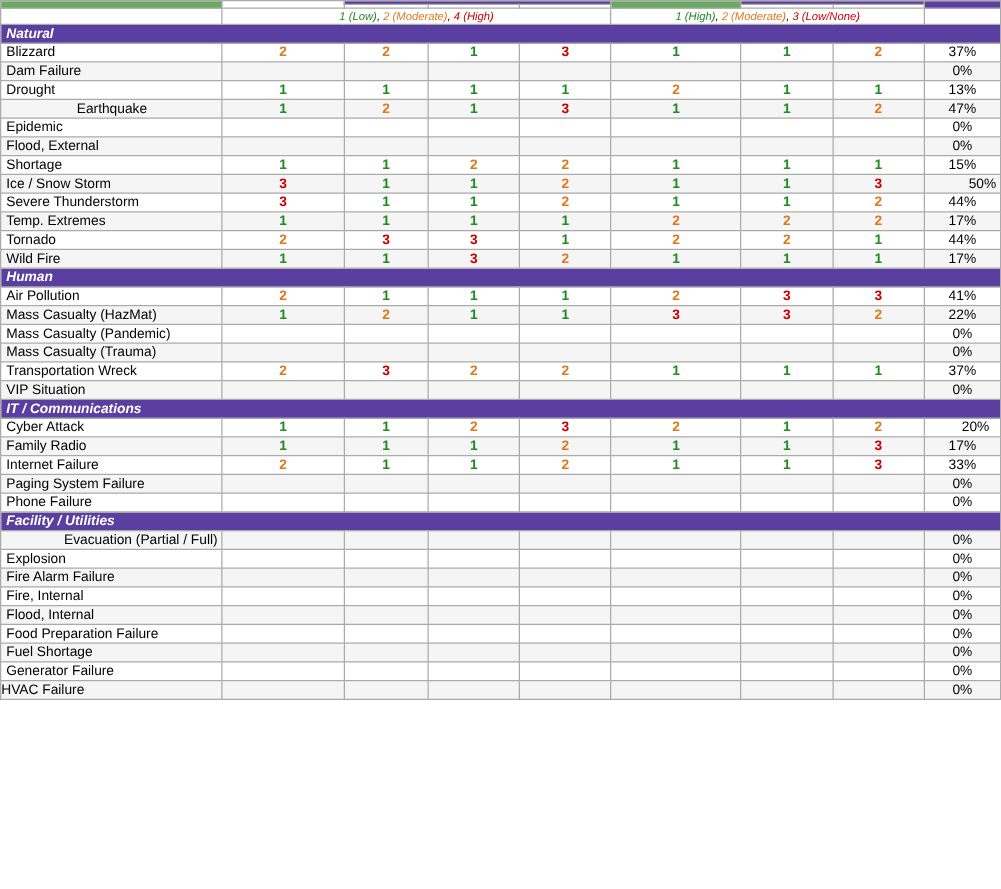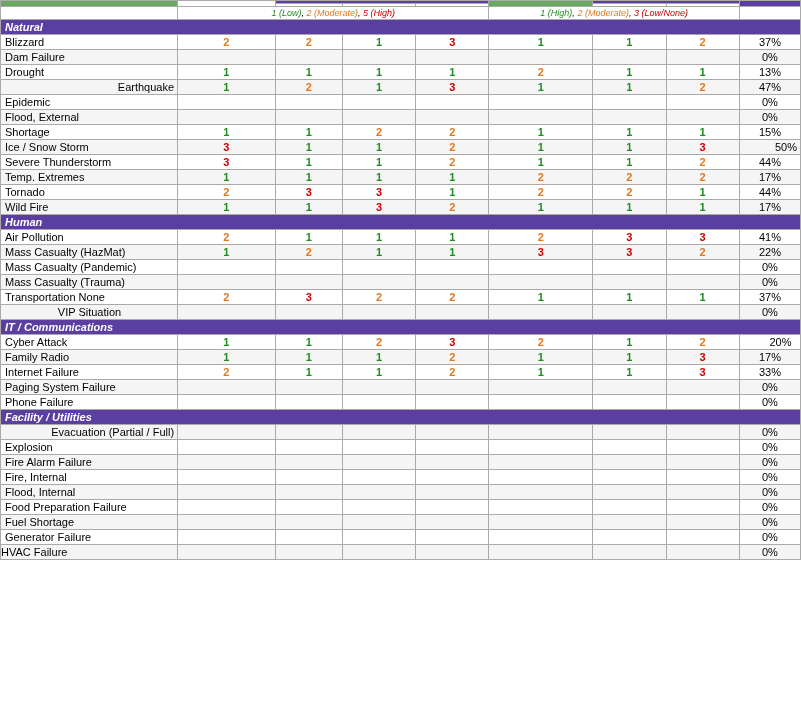--- a/index.html
+++ b/index.html
@@ -56,21 +56,21 @@
         <th style="background:#fff; border:1px solid #aaa;"></th>
         <th style="background:#fff; border:1px solid #aaa;"></th>
         <th style="background:#fff; border:1px solid #aaa;"></th>
         <th style="background:#fff; border:1px solid #aaa;"></th>
         <th style="background:#fff; border:1px solid #aaa;"></th>
       </tr>
 
       <tr class="scale-row">
         <td style="background:#fff; border:1px solid #aaa;"></td>
         <td colspan="4" class="scale-cell" style="background:#fff; border:1px solid #aaa; font-size:9px; font-style:italic; color:#000;">
-          <span style="color:#228B22;">1 (Low)</span>, <span style="color:#e07820;">2 (Moderate)</span>, <span style="color:#cc0000;">5 (High)</span>
+          <span style="color:#228B22;">1 (Low)</span>, <span style="color:#e07820;">2 (Moderate)</span>, <span style="color:#cc0000;">4 (High)</span>
         </td>
         <td colspan="3" class="scale-cell" style="background:#fff; border:1px solid #aaa; font-size:9px; font-style:italic; color:#000;">
           <span style="color:#228B22;">1 (High)</span>, <span style="color:#e07820;">2 (Moderate)</span>, <span style="color:#cc0000;">3 (Low/None)</span>
         </td>
         <td style="background:#fff; border:1px solid #aaa;"></td>
       </tr>
     </thead>
     <tbody id="table-body">
     <tr>
           <td colspan="9" class="category-row" style="background:#5b3fa0;color:#fff;font-weight:bold;font-style:italic;text-align:left;padding-left:4px;border:1px solid #aaa;">Natural</td>
@@ -102,21 +102,21 @@
       <td style="background:#fff;border:1px solid #aaa;text-align:center;"><span class="val-green">1</span></td>
       <td style="background:#fff;border:1px solid #aaa;text-align:center;"><span class="val-green">1</span></td>
       <td style="background:#fff;border:1px solid #aaa;text-align:center;"><span class="val-green">1</span></td>
       <td style="background:#fff;border:1px solid #aaa;text-align:center;"><span class="val-green">1</span></td>
       <td style="background:#fff;border:1px solid #aaa;text-align:center;"><span class="val-orange">2</span></td>
       <td style="background:#fff;border:1px solid #aaa;text-align:center;"><span class="val-green">1</span></td>
       <td style="background:#fff;border:1px solid #aaa;text-align:center;"><span class="val-green">1</span></td>
       <td style="background:#fff;border:1px solid #aaa;text-align:center;"><span>13%</span></td>
     </tr>
         <tr>
-      <td class="hazard-name" style="background:#f5f5f5;border:1px solid #aaa;text-align:right;padding-left:4px;">Earthquake</td>
+      <td class="hazard-name" style="background:#f5f5f5;border:1px solid #aaa;text-align:center;padding-left:4px;">Earthquake</td>
       <td style="background:#f5f5f5;border:1px solid #aaa;text-align:center;"><span class="val-green">1</span></td>
       <td style="background:#f5f5f5;border:1px solid #aaa;text-align:center;"><span class="val-orange">2</span></td>
       <td style="background:#f5f5f5;border:1px solid #aaa;text-align:center;"><span class="val-green">1</span></td>
       <td style="background:#f5f5f5;border:1px solid #aaa;text-align:center;"><span class="val-red">3</span></td>
       <td style="background:#f5f5f5;border:1px solid #aaa;text-align:center;"><span class="val-green">1</span></td>
       <td style="background:#f5f5f5;border:1px solid #aaa;text-align:center;"><span class="val-green">1</span></td>
       <td style="background:#f5f5f5;border:1px solid #aaa;text-align:center;"><span class="val-orange">2</span></td>
       <td style="background:#f5f5f5;border:1px solid #aaa;text-align:center;"><span>47%</span></td>
     </tr>
         <tr>
@@ -248,32 +248,32 @@
       <td style="background:#f5f5f5;border:1px solid #aaa;text-align:center;"><span class=""></span></td>
       <td style="background:#f5f5f5;border:1px solid #aaa;text-align:center;"><span class=""></span></td>
       <td style="background:#f5f5f5;border:1px solid #aaa;text-align:center;"><span class=""></span></td>
       <td style="background:#f5f5f5;border:1px solid #aaa;text-align:center;"><span class=""></span></td>
       <td style="background:#f5f5f5;border:1px solid #aaa;text-align:center;"><span class=""></span></td>
       <td style="background:#f5f5f5;border:1px solid #aaa;text-align:center;"><span class=""></span></td>
       <td style="background:#f5f5f5;border:1px solid #aaa;text-align:center;"><span class=""></span></td>
       <td style="background:#f5f5f5;border:1px solid #aaa;text-align:center;"><span>0%</span></td>
     </tr>
         <tr>
-      <td class="hazard-name" style="background:#fff;border:1px solid #aaa;text-align:left;padding-left:4px;">Transportation None</td>
+      <td class="hazard-name" style="background:#fff;border:1px solid #aaa;text-align:left;padding-left:4px;">Transportation Wreck</td>
       <td style="background:#fff;border:1px solid #aaa;text-align:center;"><span class="val-orange">2</span></td>
       <td style="background:#fff;border:1px solid #aaa;text-align:center;"><span class="val-red">3</span></td>
       <td style="background:#fff;border:1px solid #aaa;text-align:center;"><span class="val-orange">2</span></td>
       <td style="background:#fff;border:1px solid #aaa;text-align:center;"><span class="val-orange">2</span></td>
       <td style="background:#fff;border:1px solid #aaa;text-align:center;"><span class="val-green">1</span></td>
       <td style="background:#fff;border:1px solid #aaa;text-align:center;"><span class="val-green">1</span></td>
       <td style="background:#fff;border:1px solid #aaa;text-align:center;"><span class="val-green">1</span></td>
       <td style="background:#fff;border:1px solid #aaa;text-align:center;"><span>37%</span></td>
     </tr>
         <tr>
-      <td class="hazard-name" style="background:#f5f5f5;border:1px solid #aaa;text-align:center;padding-left:4px;">VIP Situation</td>
+      <td class="hazard-name" style="background:#f5f5f5;border:1px solid #aaa;text-align:left;padding-left:4px;">VIP Situation</td>
       <td style="background:#f5f5f5;border:1px solid #aaa;text-align:center;"><span class=""></span></td>
       <td style="background:#f5f5f5;border:1px solid #aaa;text-align:center;"><span class=""></span></td>
       <td style="background:#f5f5f5;border:1px solid #aaa;text-align:center;"><span class=""></span></td>
       <td style="background:#f5f5f5;border:1px solid #aaa;text-align:center;"><span class=""></span></td>
       <td style="background:#f5f5f5;border:1px solid #aaa;text-align:center;"><span class=""></span></td>
       <td style="background:#f5f5f5;border:1px solid #aaa;text-align:center;"><span class=""></span></td>
       <td style="background:#f5f5f5;border:1px solid #aaa;text-align:center;"><span class=""></span></td>
       <td style="background:#f5f5f5;border:1px solid #aaa;text-align:center;"><span>0%</span></td>
     </tr>
         <tr>

